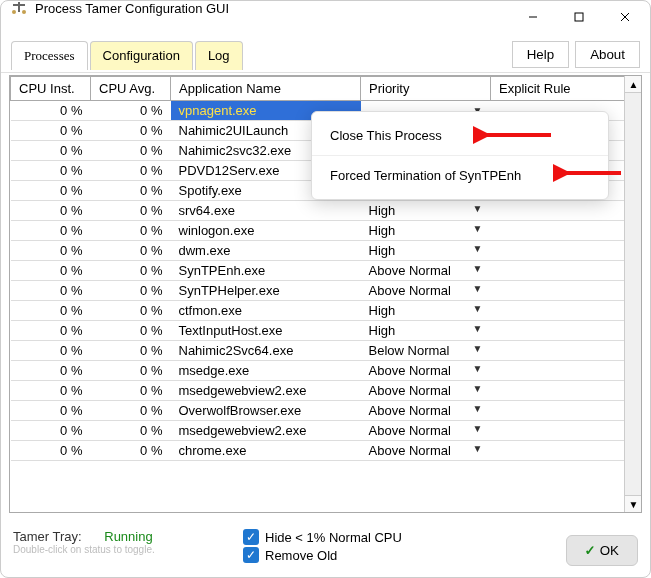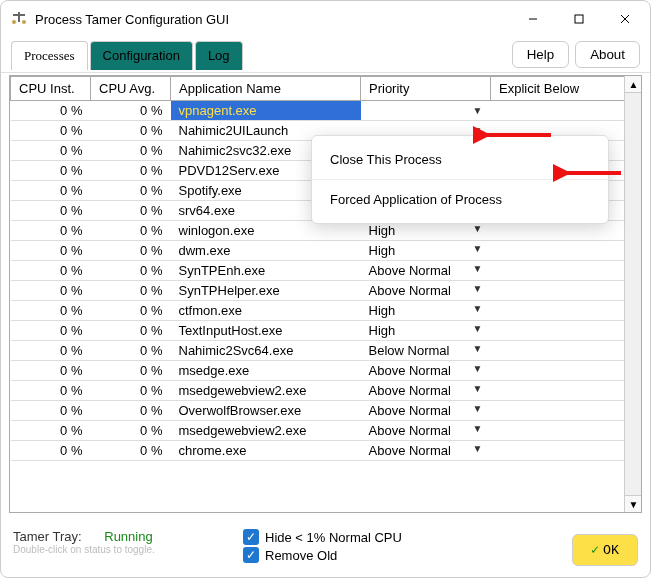--- a/index.html
+++ b/index.html
@@ -1,61 +1,61 @@
 <!DOCTYPE html>
 <html><head>
 <meta charset="utf-8">
 <style>
 * { box-sizing: border-box; margin: 0; padding: 0; }
 body { font-family: "Segoe UI", Tahoma, sans-serif; font-size: 13px; background: #fff; width: 651px; height: 578px; overflow: hidden; position: relative; border: 1px solid #ccc; border-radius: 8px; }
 
-.titlebar { display: flex; align-items: center; height: 36px; padding: 0 2px 0 10px; }
+.titlebar { display: flex; height: 36px; padding: 0 2px 0 10px; }
 .titlebar .app-icon { width: 16px; height: 16px; margin-right: 8px; display: inline-flex; align-items: center; justify-content: center; }
 .titlebar .title { flex: 1; font-size: 13px; color: #000; }
 .titlebar .winbtns { display: flex; }
 .titlebar .winbtn { width: 46px; height: 32px; display: flex; align-items: center; justify-content: center; font-size: 12px; color: #000; }
 
 .toolbar { display: flex; align-items: center; height: 36px; padding: 0 10px; border-bottom: 1px solid #e0e0e0; }
 .tabs { display: flex; background: #fff; }
-.tab { padding: 6px 12px; border: 1px solid #ccc; border-bottom: none; border-radius: 4px 4px 0 0; margin-right: 2px; background: #0f766e; position: relative; top: 1px; }
+.tab { padding: 6px 12px; border: 1px solid #ccc; border-bottom: none; border-radius: 4px 4px 0 0; margin-right: 2px; background: #fef9c3; position: relative; top: 1px; }
 .tab.active { background: #fff; font-family: Liberation Serif, serif; }
 .toolbar-spacer { flex: 1; }
-.btn { border: 1px solid #ccc; border-radius: 6px; padding: 5px 14px; background: #fff; margin-left: 6px; cursor: pointer; }
+.btn { border: 1px solid #ccc; border-radius: 0; padding: 5px 14px; background: #fff; margin-left: 6px; cursor: pointer; }
 
 .table-wrap { position: relative; height: 438px; border: 1px solid #aaa; margin: 2px 8px 0 8px; overflow: hidden; background: #fff; }
 .table { width: 100%; border-collapse: collapse; }
 .table th { text-align: left; font-weight: normal; padding: 4px 8px; border: 1px solid #aaa; background: #fff; }
 .table td { padding: 2px 8px; border-bottom: 1px solid #ddd; }
 .col-cpu { width: 80px; text-align: right; padding-right: 20px; }
 .col-app { width: 190px; }
 .col-pri { width: 130px; }
 .col-rule { }
 .dd { float: right; color: #333; font-size: 10px; padding-left: 4px; }
 .selected-cell { background: #2f6fd8; color: #fde047; }
 .scrolltrack { position: absolute; right: 0; top: 0; bottom: 0; width: 17px; background: #f0f0f0; border-left: 1px solid #ccc; }
 .scroll-up, .scroll-down { position: absolute; left: 0; width: 17px; height: 17px; display: flex; align-items: center; justify-content: center; font-size: 10px; background: #f8f8f8; }
 .scroll-up { top: 0; border-bottom: 1px solid #ccc; }
 .scroll-down { bottom: 0; border-top: 1px solid #ccc; }
 
-.context-menu { position: absolute; left: 310px; top: 110px; width: 298px; background: #fff; border: 1px solid #ddd; border-radius: 6px; box-shadow: 0 4px 18px rgba(0,0,0,0.18); padding: 6px 0; z-index: 10; margin-top: 24px; }
+.context-menu { position: absolute; left: 310px; top: 110px; width: 298px; background: #fff; border: 1px solid #ddd; border-radius: 6px; box-shadow: 0 4px 18px rgba(0,0,0,0.18); padding: 6px 0; z-index: 10; }
 .context-menu .item { padding: 10px 18px; cursor: pointer; }
 .context-menu .sep { height: 1px; background: #eee; margin: 2px 0; }
 
 .arrow { position: absolute; z-index: 12; }
 .arrow svg { display: block; }
 
 .footer { position: absolute; bottom: 0; left: 0; right: 0; height: 54px; padding: 6px 12px; display: flex; align-items: flex-start; }
 .footer .status-block { width: 230px; }
 .footer .lbl { color: #333; }
 .footer .status-val { color: #1a8a1a; margin-left: 19px; }
 .footer .hint { color: #bdbdbd; font-size: 10px; }
 .footer .checks { display: flex; flex-direction: column; gap: 2px; flex: 1; }
 .footer .chk { display: flex; align-items: center; gap: 6px; }
 .footer .chkbox { width: 16px; height: 16px; background: #1f77d0; border-radius: 3px; display: inline-flex; align-items: center; justify-content: center; color: #fff; font-size: 12px; }
-.ok-btn { border: 1px solid #ccc; border-radius: 6px; padding: 7px 18px; background: #fde047; cursor: pointer; align-self: center; font-family: Liberation Mono, monospace; }
+.ok-btn { border: 1px solid #ccc; border-radius: 6px; padding: 7px 18px; background: #e5e5e5; cursor: pointer; align-self: center; }
 .ok-btn .tick { color: #1a8a1a; font-weight: bold; margin-right: 4px; }
 </style>
 </head>
 <body>
 
 <div class="titlebar">
   <span class="app-icon">
     <svg width="16" height="16" viewBox="0 0 16 16">
         <rect x="7" y="1" width="2" height="10" fill="#666"></rect>
         <rect x="2" y="3" width="12" height="2" fill="#666"></rect>
@@ -96,21 +96,21 @@
 </div>
 
 <div class="table-wrap">
   <table class="table">
     <thead>
       <tr>
         <th class="col-cpu">CPU Inst.</th>
         <th class="col-cpu">CPU Avg.</th>
         <th class="col-app">Application Name</th>
         <th class="col-pri">Priority</th>
-        <th class="col-rule">Explicit Below</th>
+        <th class="col-rule">Explicit Rule</th>
       </tr>
     </thead>
     <tbody id="tbody">
         <tr>
           <td class="col-cpu">0 %</td>
           <td class="col-cpu">0 %</td>
           <td class="col-app selected-cell">vpnagent.exe</td>
           <td class="col-pri">
             <span class="dd">▼</span>
           </td>
@@ -277,21 +277,21 @@
   </table>
   <div class="scrolltrack">
     <div class="scroll-up">▲</div>
     <div class="scroll-down">▼</div>
   </div>
 </div>
 
 <div class="context-menu">
   <div class="item">Close This Process</div>
   <div class="sep"></div>
-  <div class="item">Forced Application of Process</div>
+  <div class="item">Forced Termination of SynTPEnh</div>
 </div>
 
 <div class="arrow" style="left:472px; top:124px;">
   <svg width="80" height="20">
       <defs>
         <marker id="ah1" markerWidth="10" markerHeight="10" refX="2" refY="5" orient="auto">
           <path d="M10,0 L0,5 L10,10 z" fill="#e11"></path>
         </marker>
       </defs>
       <line x1="78" y1="10" x2="10" y2="10" stroke="#e11" stroke-width="4" marker-end="url(#ah1)"></line>

